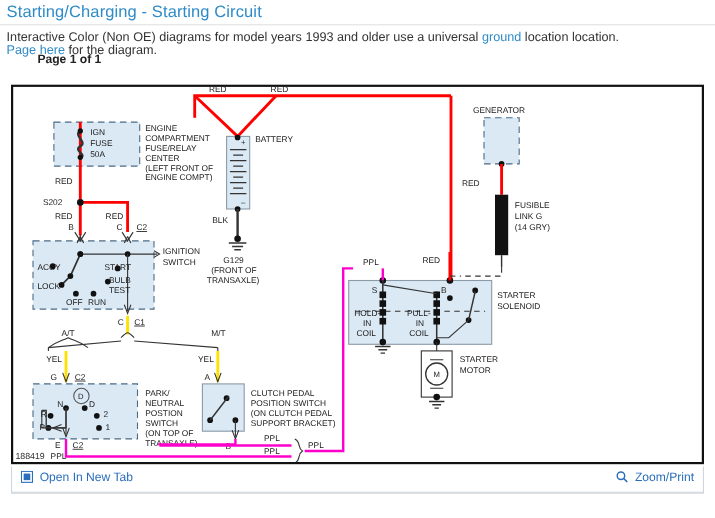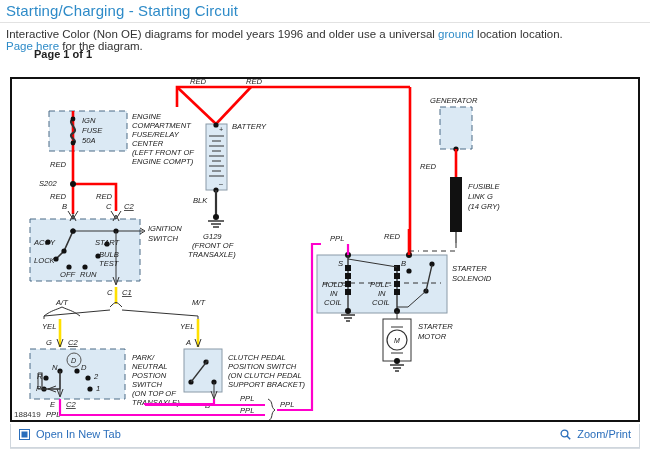--- a/index.html
+++ b/index.html
@@ -10,21 +10,21 @@
   
   .title{position:absolute;left:6px;top:2px;font-size:15px;color:#2e8bc8;
          letter-spacing:.1px;}
   .hr{position:absolute;left:0;top:22px;width:650px;height:1px;background:#e2e2e2;}
   .subtitle{position:absolute;left:6px;top:28px;font-size:11.5px;color:#333;}
   .subtitle a{color:#2e8bc8;text-decoration:none;}
   .pageof{position:absolute;left:6px;top:48px;font-size:11px;font-weight:bold;color:#222;padding-left:28px;}
 
   
   .framewrap{position:absolute;left:10px;top:77px;width:630px;height:345px;
-             border:2px solid #111;background:#fff;box-sizing:border-box;font-style:italic;}
+             border:2px solid #111;background:#fff;box-sizing:border-box;}
   .svgholder{position:absolute;left:0;top:0;width:626px;height:341px;}
   .diagid{position:absolute;left:14px;top:410px;font-size:8px;color:#333;}
 
   
   .footbar{position:absolute;left:10px;top:424px;width:630px;height:24px;
            border:1px solid #cfd6dd;border-top:none;background:#fff;box-sizing:border-box;padding-left:33px;}
   .footdiv{position:absolute;left:10px;top:448px;width:630px;height:1px;background:#d8dde2;}
   .fl{position:absolute;left:8px;top:4px;font-size:11px;color:#2a6ebb;cursor:pointer;}
   .fr{position:absolute;right:8px;top:4px;font-size:11px;color:#2a6ebb;cursor:pointer;}
   .fl .ic,.fr .ic{display:inline-block;vertical-align:-2px;margin-right:3px;}
@@ -32,21 +32,21 @@
 </style>
 </head>
 <body>
 
 <div class="page">
 
   <div class="title">Starting/Charging - Starting Circuit</div>
   <div class="hr"></div>
 
   <div class="subtitle">
-    <span>Interactive Color (Non OE) diagrams for model years 1996 and older use a universal </span><a href="#">ground</a><span> location location. </span><a href="#">Page here</a><span> for the diagram.</span>
+    <span>Interactive Color (Non OE) diagrams for model years 1993 and older use a universal </span><a href="#">ground</a><span> location location. </span><a href="#">Page here</a><span> for the diagram.</span>
   </div>
 
   <div class="pageof">Page 1 of 1</div>
 
   <div class="framewrap">
     <svg class="svgholder" viewBox="0 0 626 341">
       <defs>
         <style>
           .bx{fill:#dbe9f4;stroke:#8a9aa8;stroke-width:1}
           .dbx{fill:#dbe9f4;stroke:#4a6b86;stroke-width:1;stroke-dasharray:6 4}

